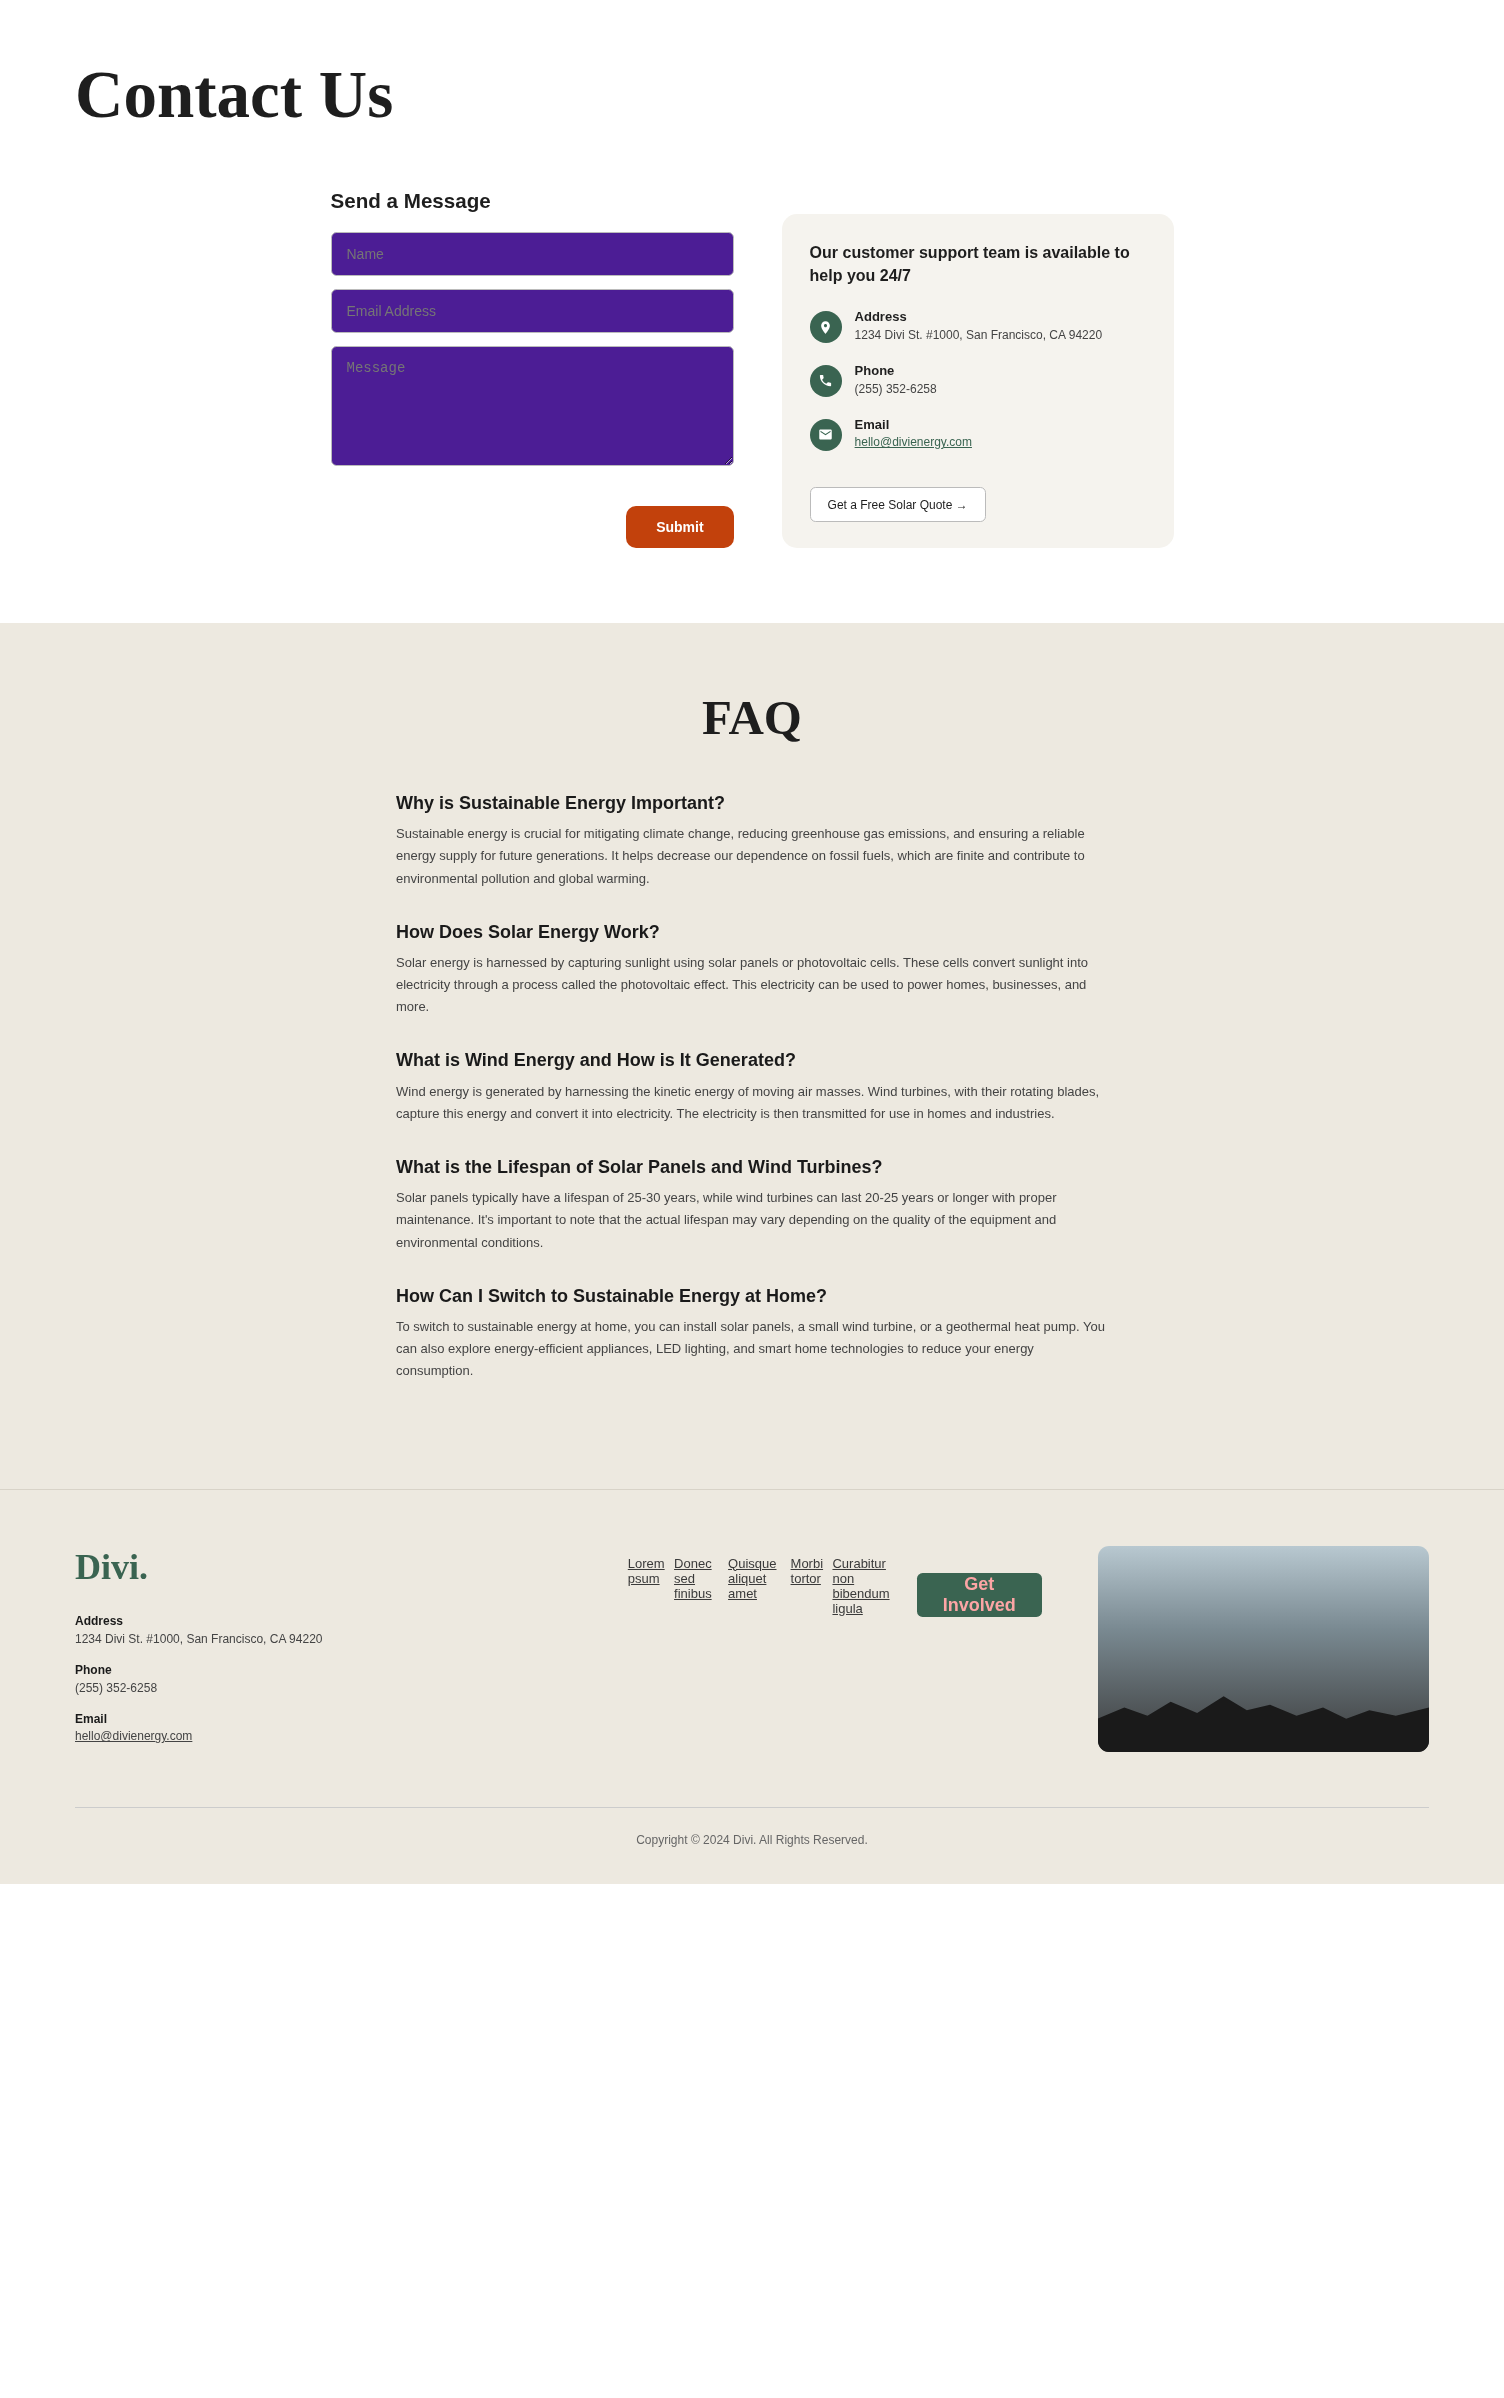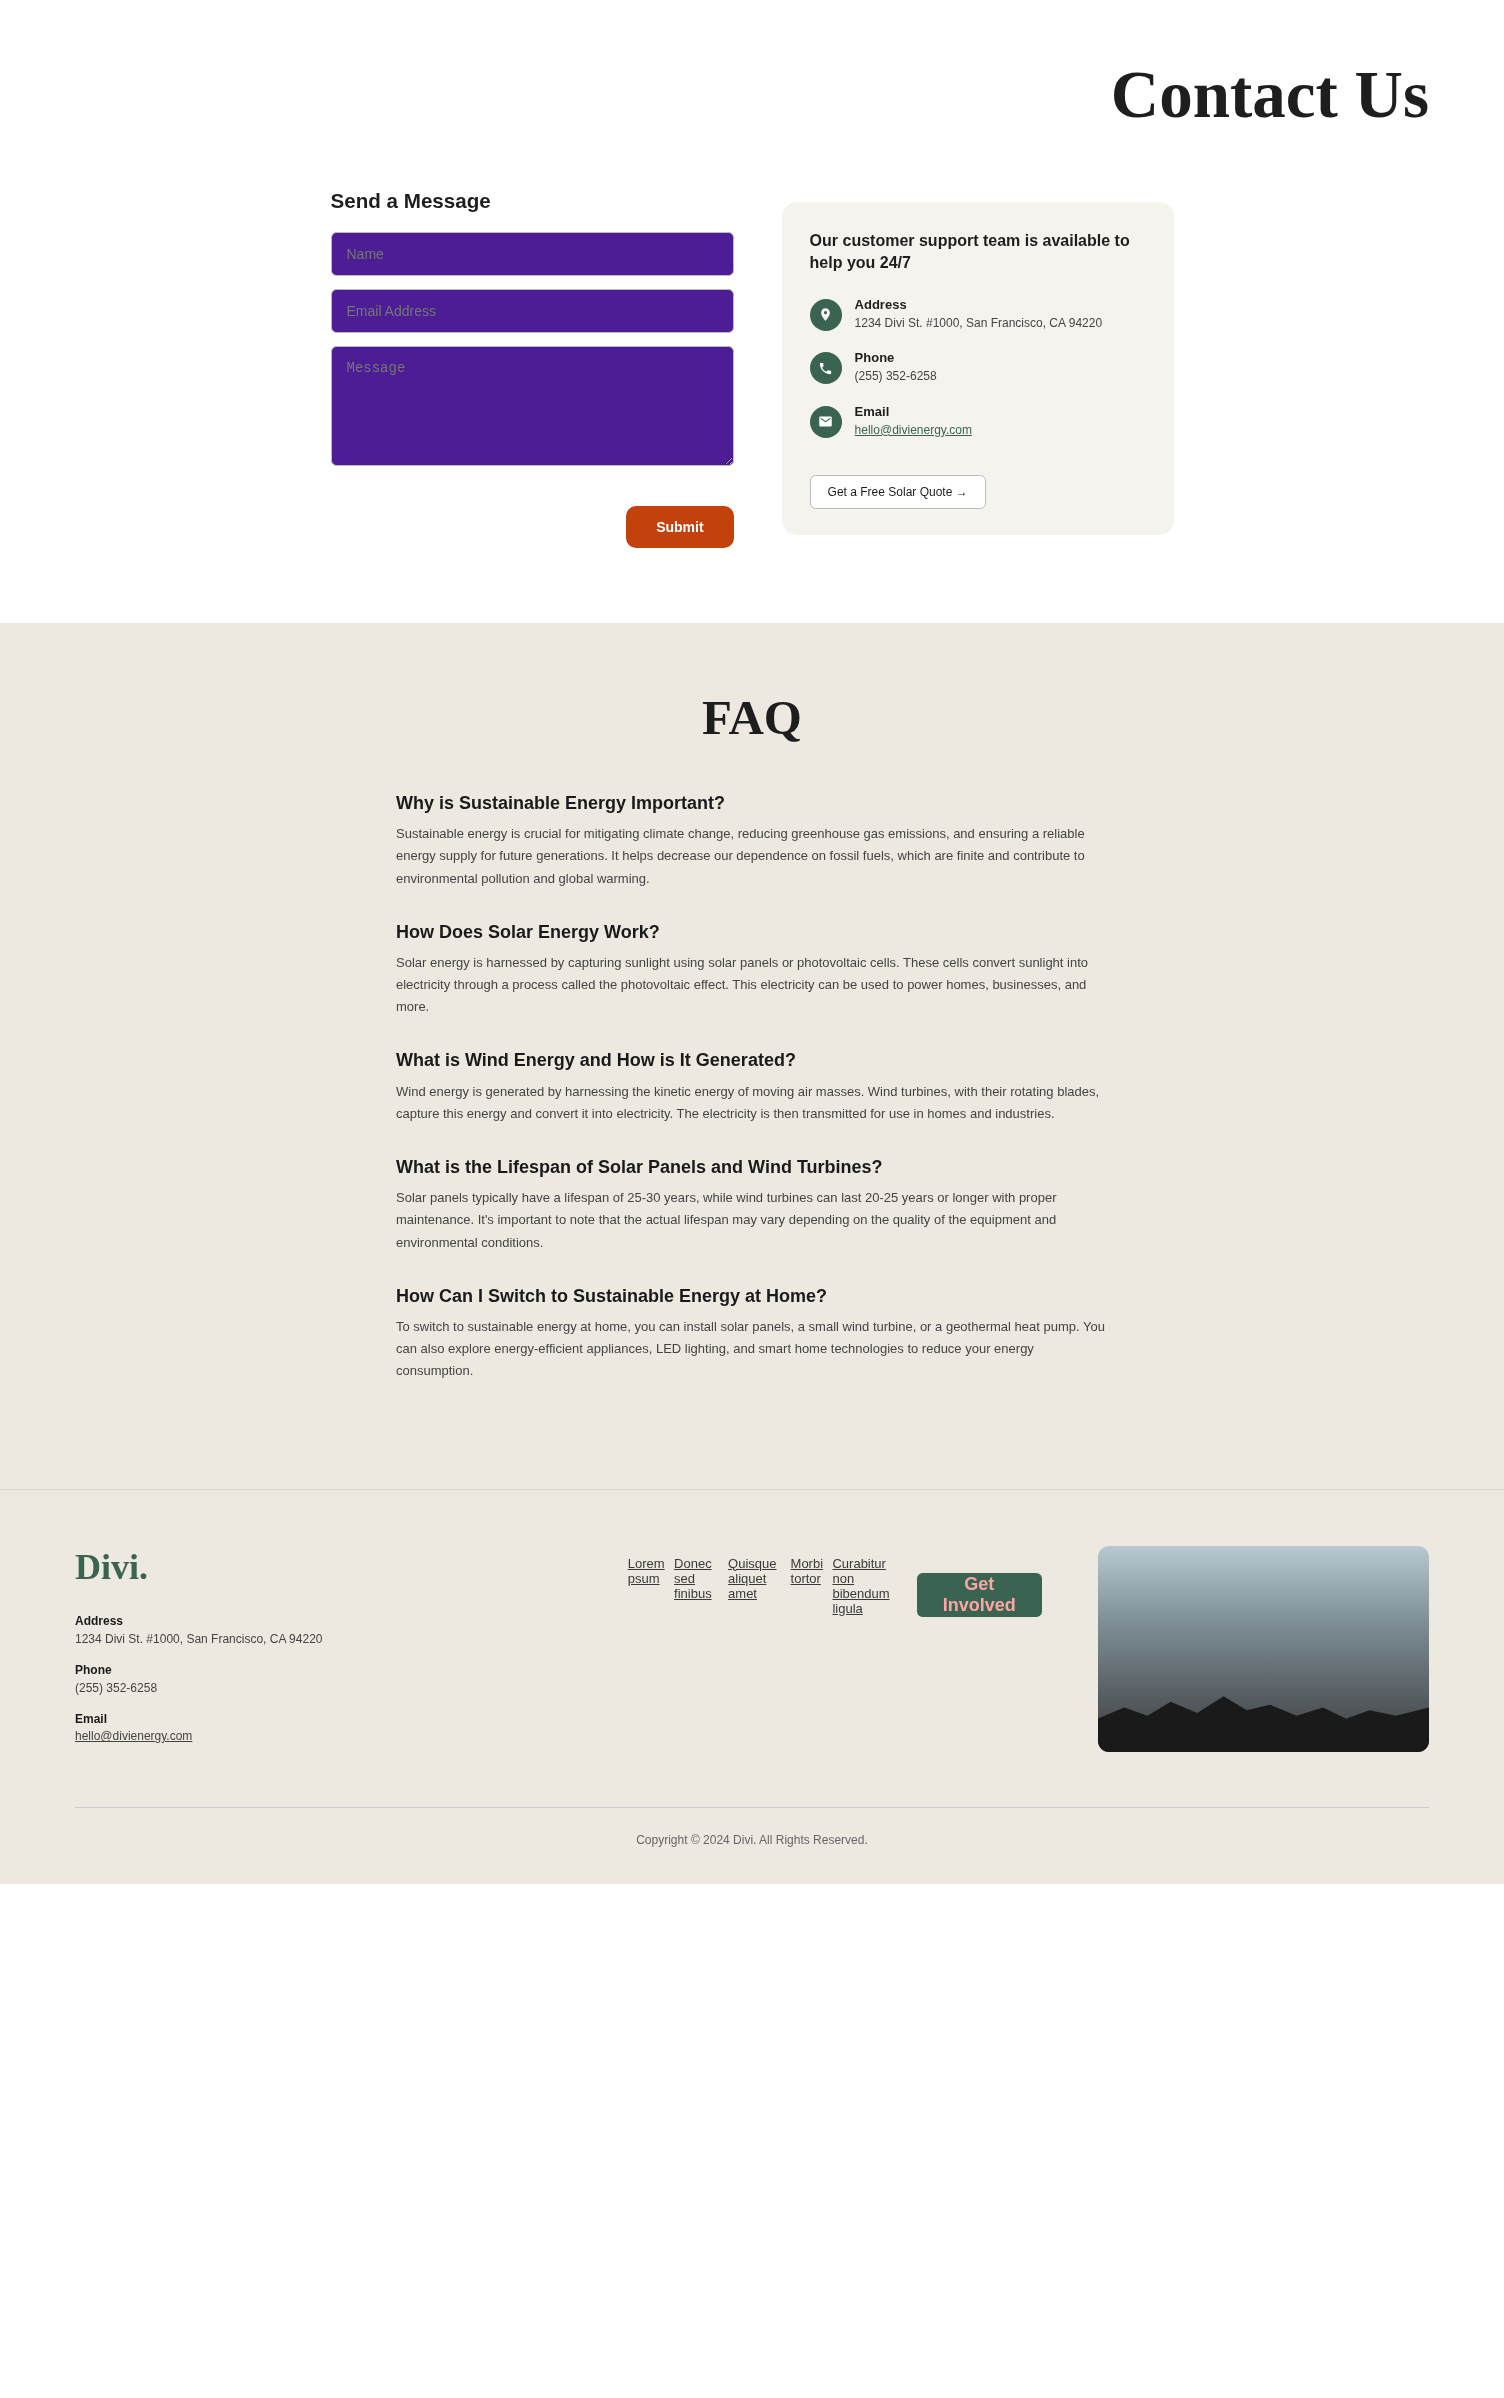--- a/index.html
+++ b/index.html
@@ -6,31 +6,31 @@
     body { font-family: Georgia, 'Times New Roman', serif; background: #fff; color: #2d2d2d; }
 
     
     .contact-section {
       background: #fff;
       padding: 56px 75px 75px;
       max-width: 1505px;
       margin: 0 auto;
     }
     .contact-title {
-      text-align: right;
+      text-align: left;
       font-size: 67px;
       font-weight: 800;
       color: #1e1e1e;
       margin-bottom: 56px;
       font-family: Georgia, serif;
     }
     .contact-body {
       display: flex;
       gap: 48px;
-      align-items: center;
+      align-items: flex-end;
       max-width: 843px;
       margin: 0 auto;
     }
     .contact-form-area {
       flex: 1.2;
     }
     .contact-form-area h2 {
       font-size: 20.6px;
       font-weight: 700;
       color: #1e1e1e;

